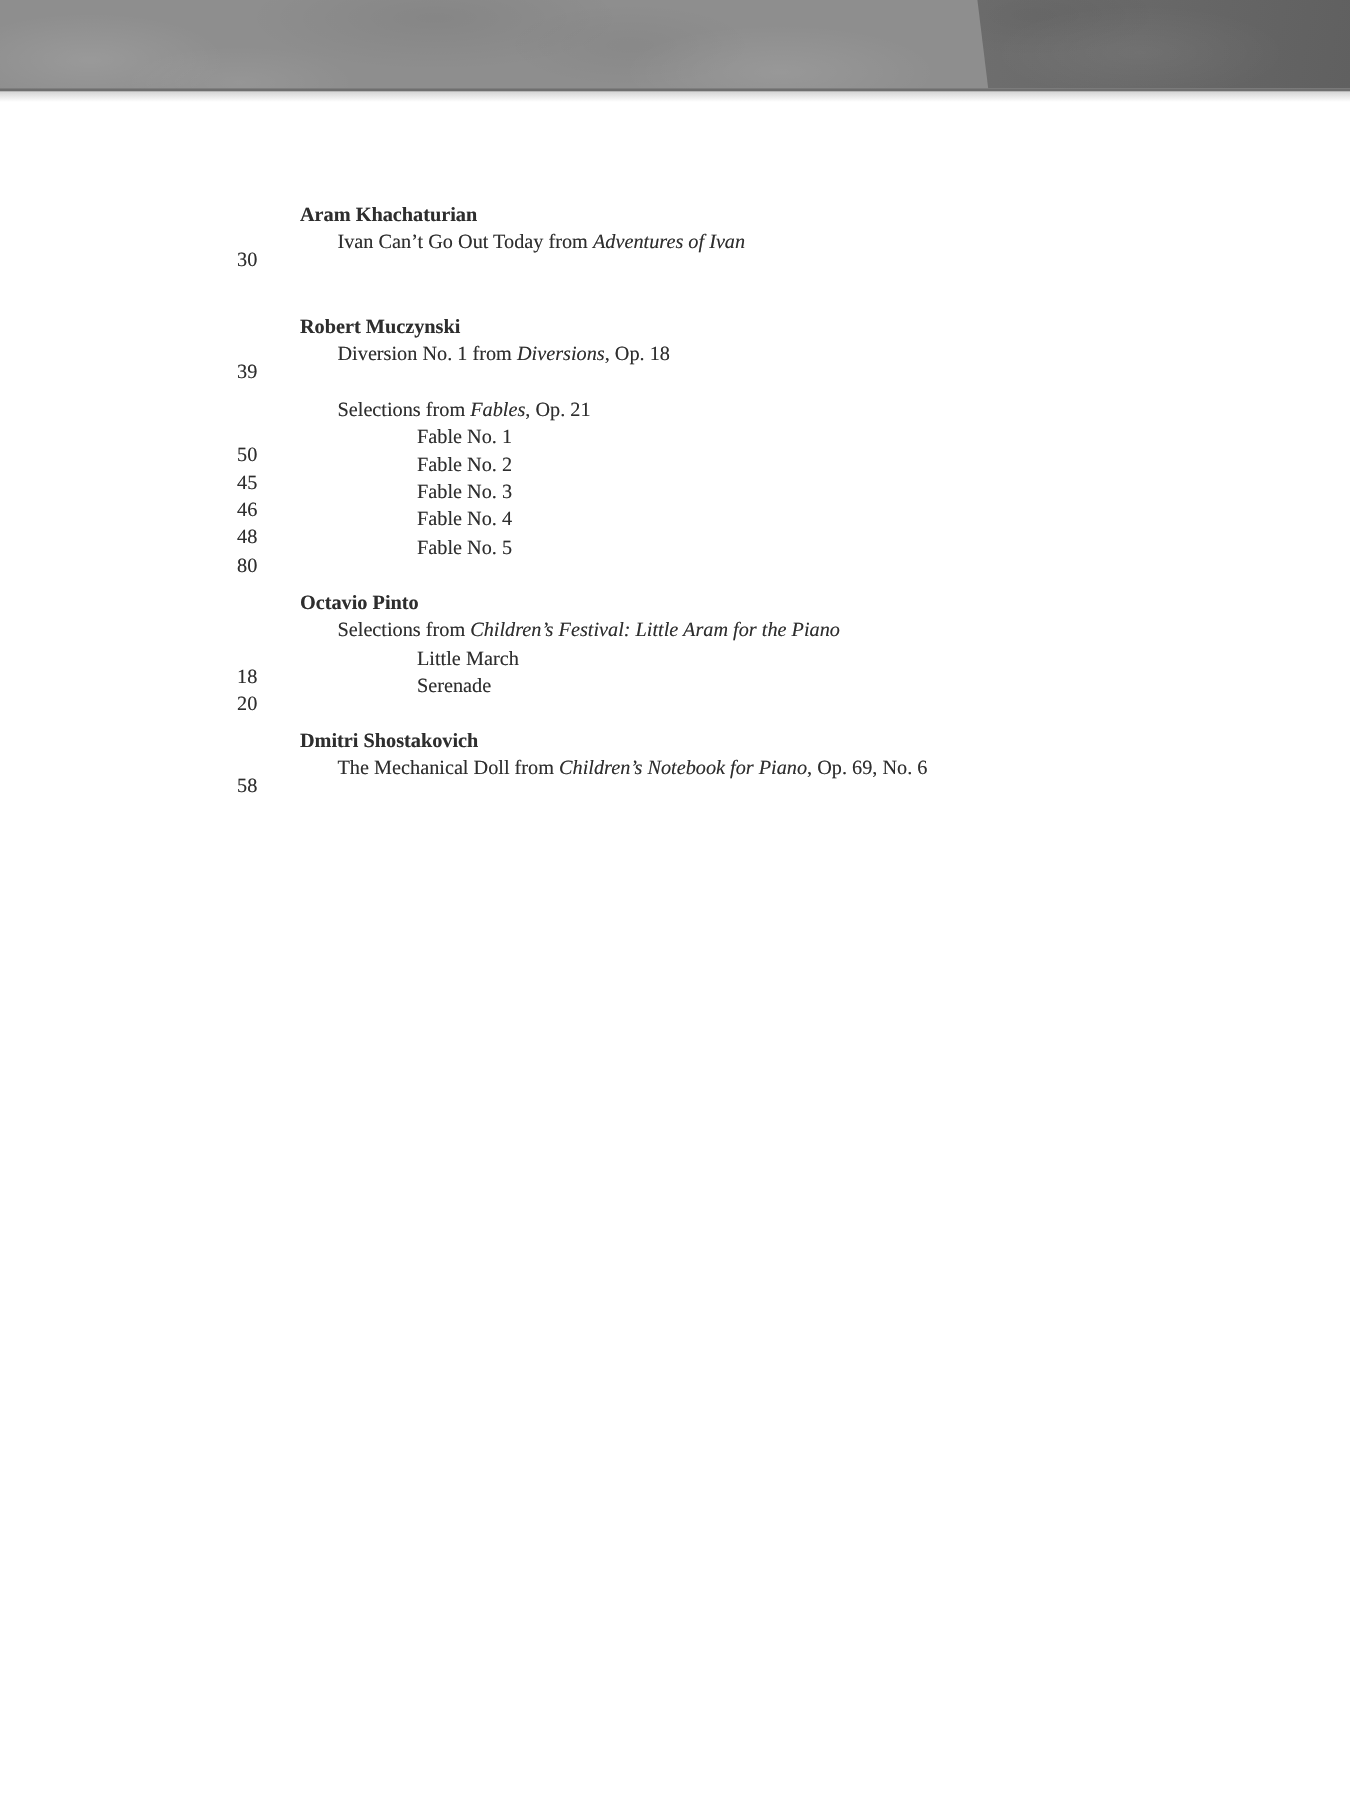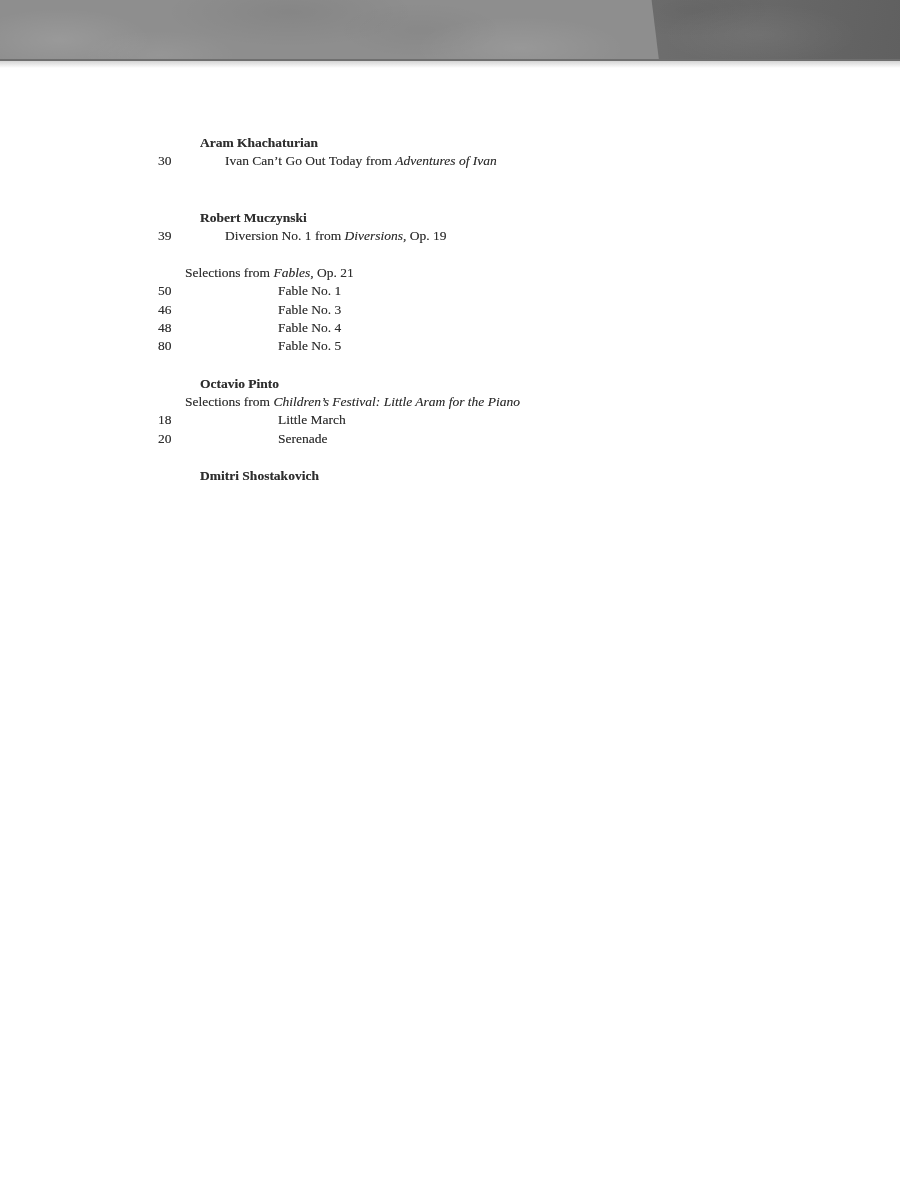--- a/index.html
+++ b/index.html
@@ -53,25 +53,25 @@
     position: absolute;
     top: 134px;
     left: 158px;
     width: 690px;
     font-size: 13.5px;
     line-height: 18.3px;
     color: #2e2e2e;
     text-shadow: 0 0 0.4px rgba(40,40,40,0.45);
   }
   .row { position: relative; min-height: 18.3px; }
-  .pg  { position: absolute; left: 0; top: 0; }
+  .pg  { position: absolute; left: 0; top: 12px; }
   .txt { display: block; }
   .composer .txt { margin-left: 42px; font-weight: 700; }
   .item .txt     { margin-left: 67px; }
-  .heading .txt  { margin-left: 27px; }
+  .heading .txt  { margin-left: 67px; }
   .subitem .txt  { margin-left: 120px; }
   .gap { height: 19px; }
   .txt i { font-style: italic; }
 </style>
 </head>
 <body>
 
 <div class="page">
   <div class="banner">
     <div class="banner-dark"></div>
@@ -86,29 +86,33 @@
         <span class="pg">30</span>
         <span class="txt"><span>Ivan Can’t Go Out Today from </span><i>Adventures of Ivan</i></span>
       </div>
       <div class="row gap"></div>
       <div class="row gap"></div>
       <div class="row composer">
         <span class="txt"><span>Robert Muczynski</span></span>
       </div>
       <div class="row item">
         <span class="pg">39</span>
-        <span class="txt"><span>Diversion No. 1 from </span><i>Diversions</i><span>, Op. 19</span></span>
+        <span class="txt"><span>Diversion No. 1 from </span><i>Diversions</i><span>, Op. 18</span></span>
       </div>
       <div class="row gap"></div>
       <div class="row heading">
         <span class="txt"><span>Selections from </span><i>Fables</i><span>, Op. 21</span></span>
       </div>
       <div class="row subitem">
         <span class="pg">50</span>
         <span class="txt"><span>Fable No. 1</span></span>
+      </div>
+      <div class="row subitem">
+        <span class="pg">45</span>
+        <span class="txt"><span>Fable No. 2</span></span>
       </div>
       <div class="row subitem">
         <span class="pg">46</span>
         <span class="txt"><span>Fable No. 3</span></span>
       </div>
       <div class="row subitem">
         <span class="pg">48</span>
         <span class="txt"><span>Fable No. 4</span></span>
       </div>
       <div class="row subitem">
@@ -127,14 +131,18 @@
         <span class="txt"><span>Little March</span></span>
       </div>
       <div class="row subitem">
         <span class="pg">20</span>
         <span class="txt"><span>Serenade</span></span>
       </div>
       <div class="row gap"></div>
       <div class="row composer">
         <span class="txt"><span>Dmitri Shostakovich</span></span>
       </div>
+      <div class="row item">
+        <span class="pg">58</span>
+        <span class="txt"><span>The Mechanical Doll from </span><i>Children’s Notebook for Piano</i><span>, Op. 69, No. 6</span></span>
+      </div>
     </div>
 </div>
 
 </body></html>

